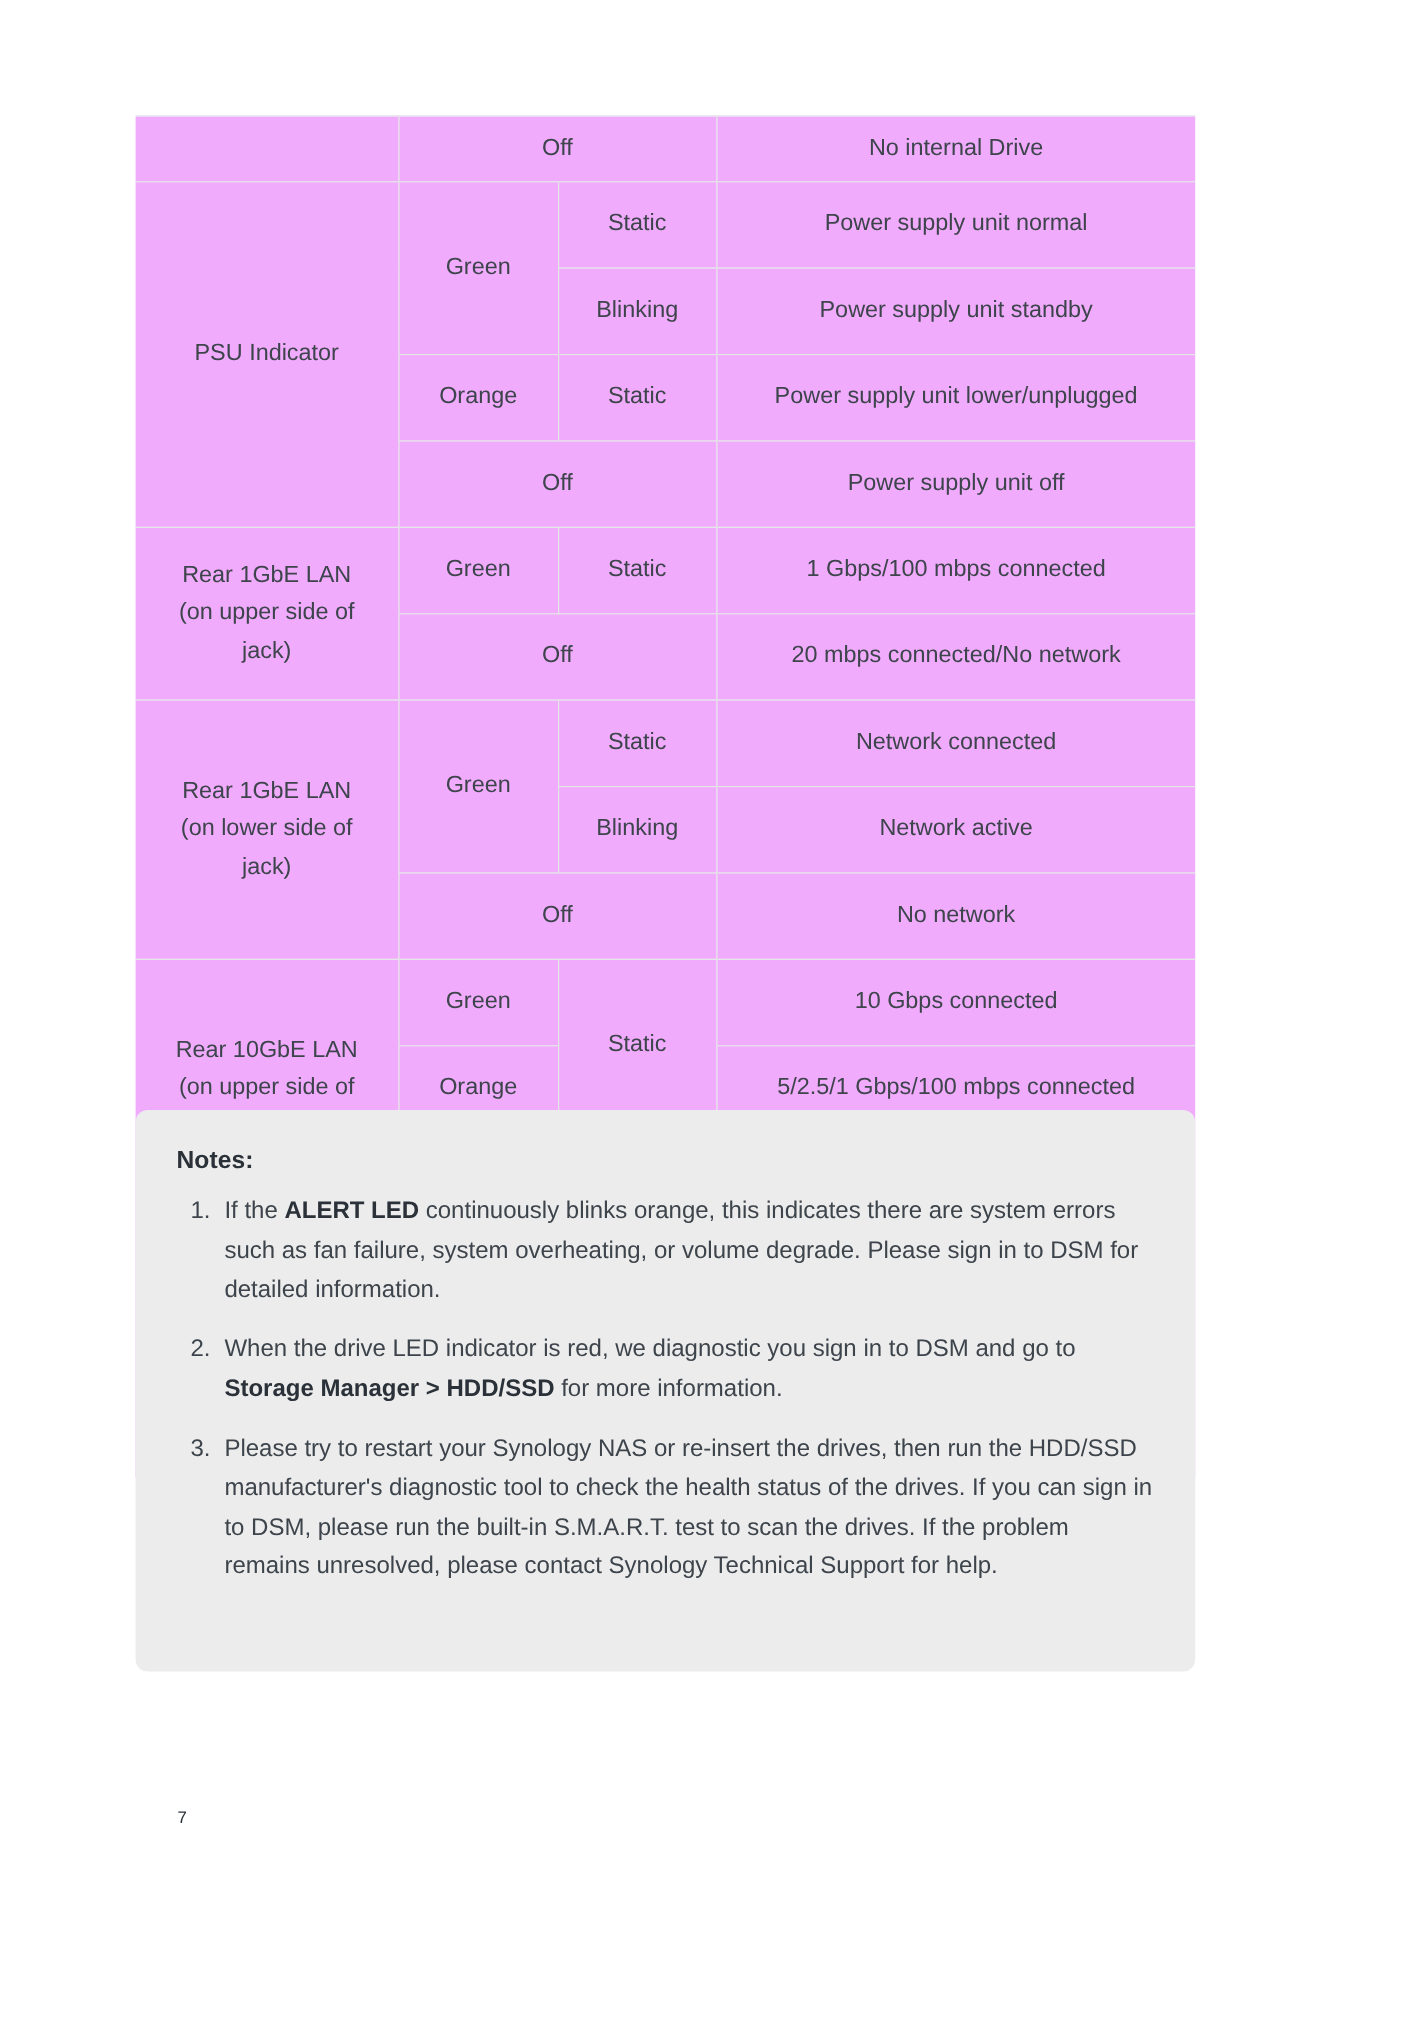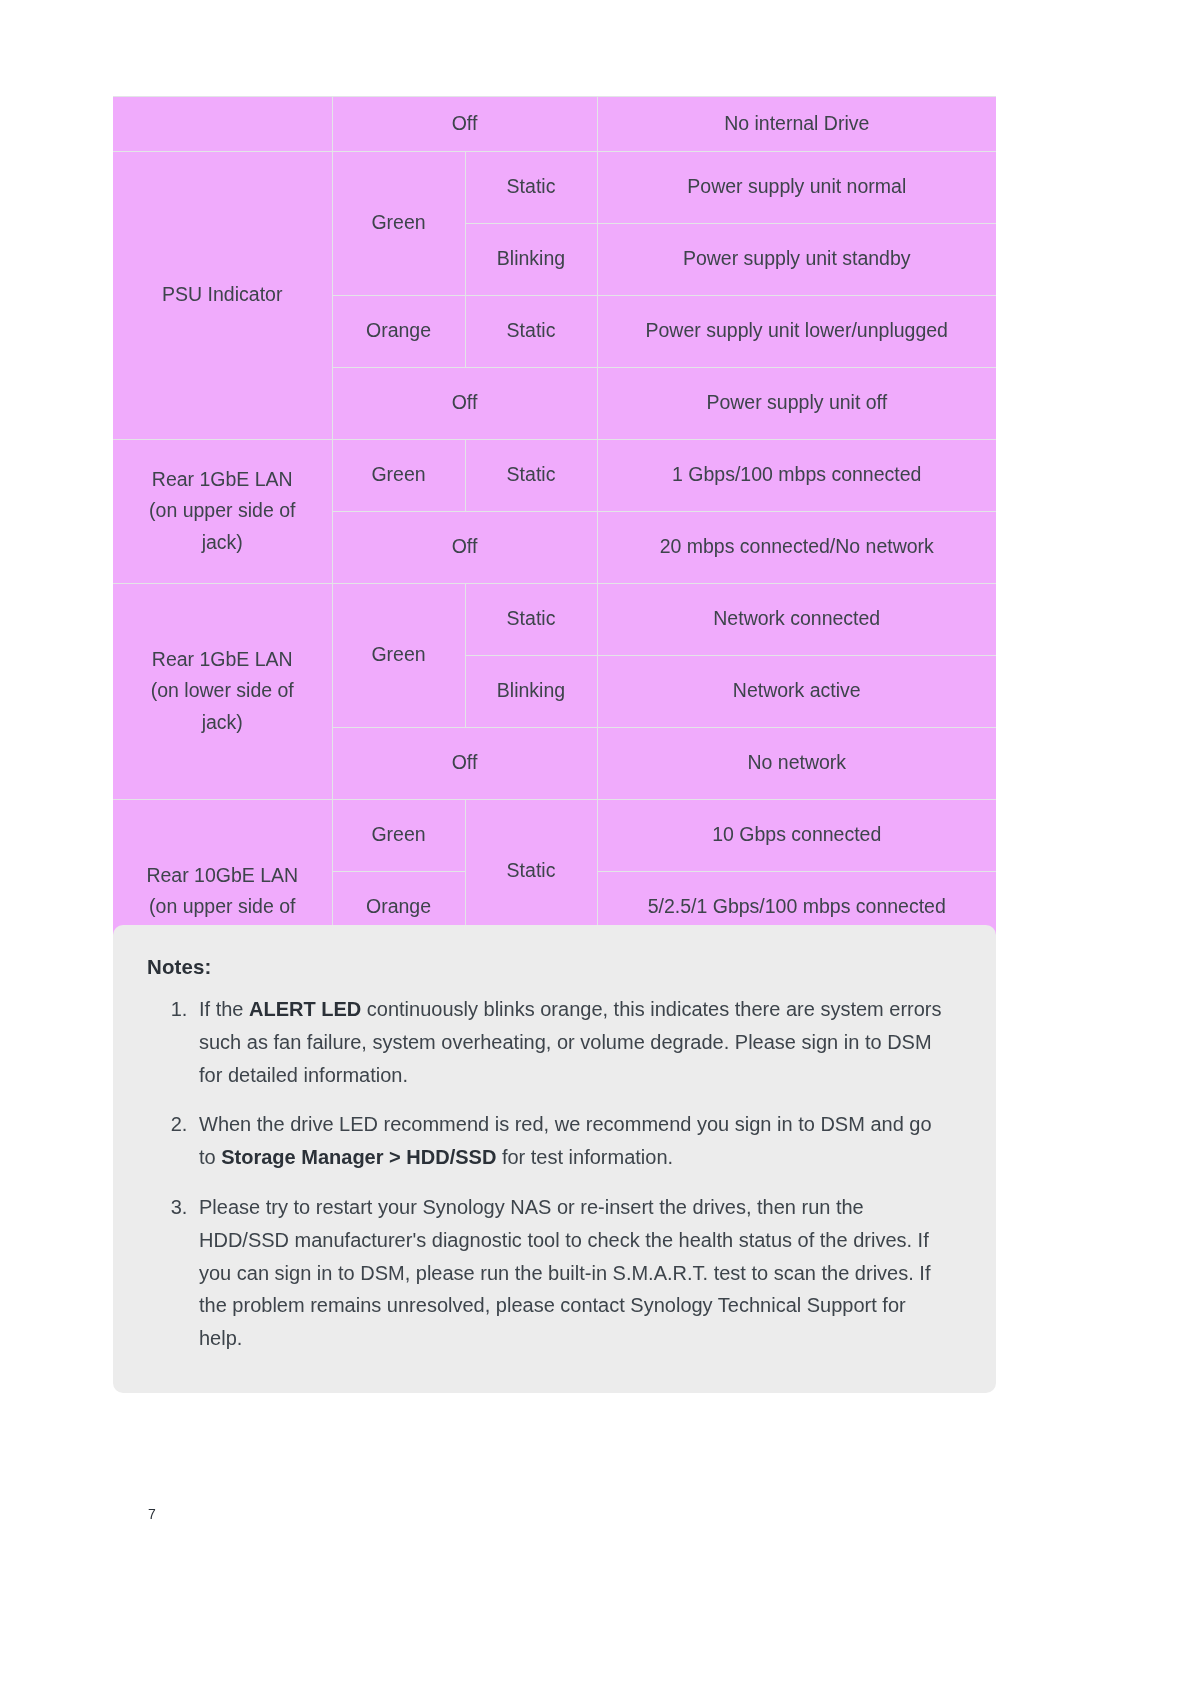--- a/index.html
+++ b/index.html
@@ -71,21 +71,21 @@
     padding: 30px 34px 20px 34px;
   }
   .notes-title {
     font-size: 20.5px;
     font-weight: bold;
     color: #2b3138;
     margin: 0 0 14px 0;
     letter-spacing: 0.1px;
   }
   .notes-list {
-    margin: 12px;
+    margin: 0;
     padding-left: 34px;
     list-style-type: decimal;
   }
   .notes-list li {
     font-size: 20px;
     line-height: 1.64;
     color: #3d444b;
     margin-bottom: 17px;
     padding-left: 6px;
   }
@@ -225,21 +225,21 @@
         <td class="desc-cell">No network</td>
       </tr>
 
     </tbody>
   </table>
 
   <div class="notes-box">
     <div class="notes-title">Notes:</div>
     <ol class="notes-list">
       <li><span>If the </span><b>ALERT LED</b><span> continuously blinks orange, this indicates there are system errors such as fan failure, system overheating, or volume degrade. Please sign in to DSM for detailed information.</span></li>
-      <li><span>When the drive LED recommend is red, we recommend you sign in to DSM and go to </span><b>Storage Manager</b><b> &gt; </b><b>HDD/SSD</b><span> for test information.</span></li>
+      <li><span>When the drive LED indicator is red, we diagnostic you sign in to DSM and go to </span><b>Storage Manager</b><b> &gt; </b><b>HDD/SSD</b><span> for more information.</span></li>
       <li><span>Please try to restart your Synology NAS or re-insert the drives, then run the HDD/SSD manufacturer's diagnostic tool to check the health status of the drives. If you can sign in to DSM, please run the built-in S.M.A.R.T. test to scan the drives. If the problem remains unresolved, please contact Synology Technical Support for help.</span></li>
     </ol>
   </div>
 
 
   <div class="page-number">7</div>
 
 </div>
 
 </body></html>

